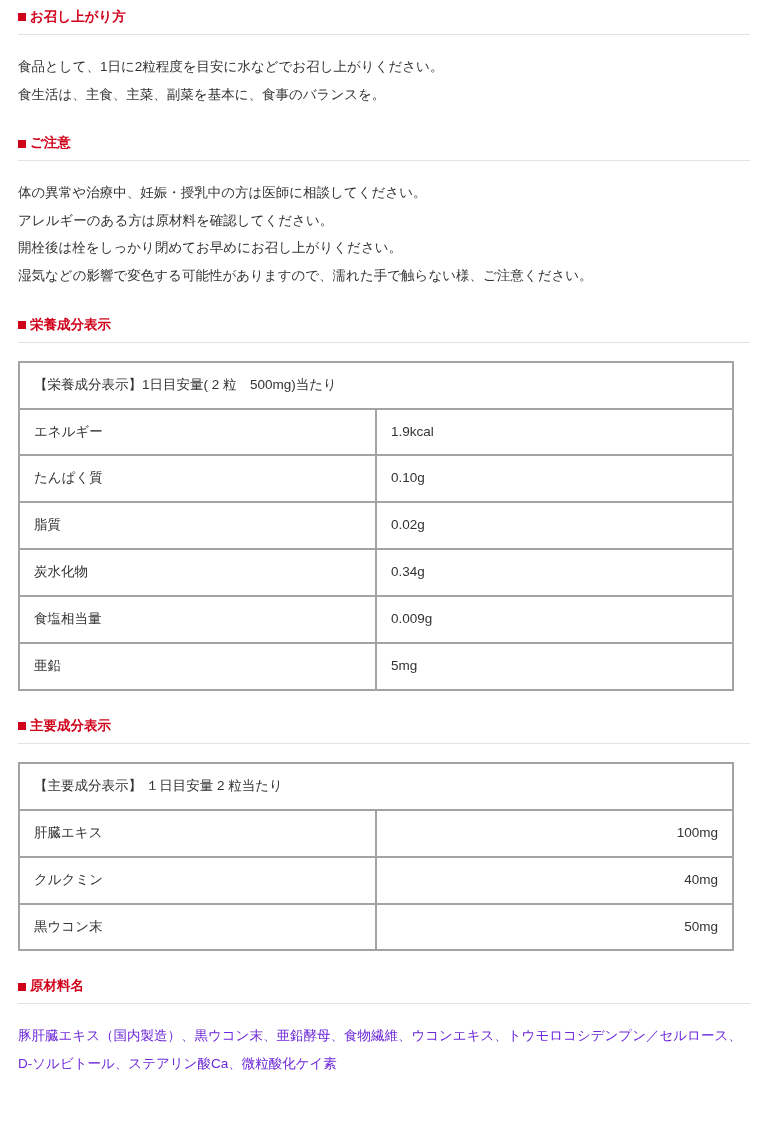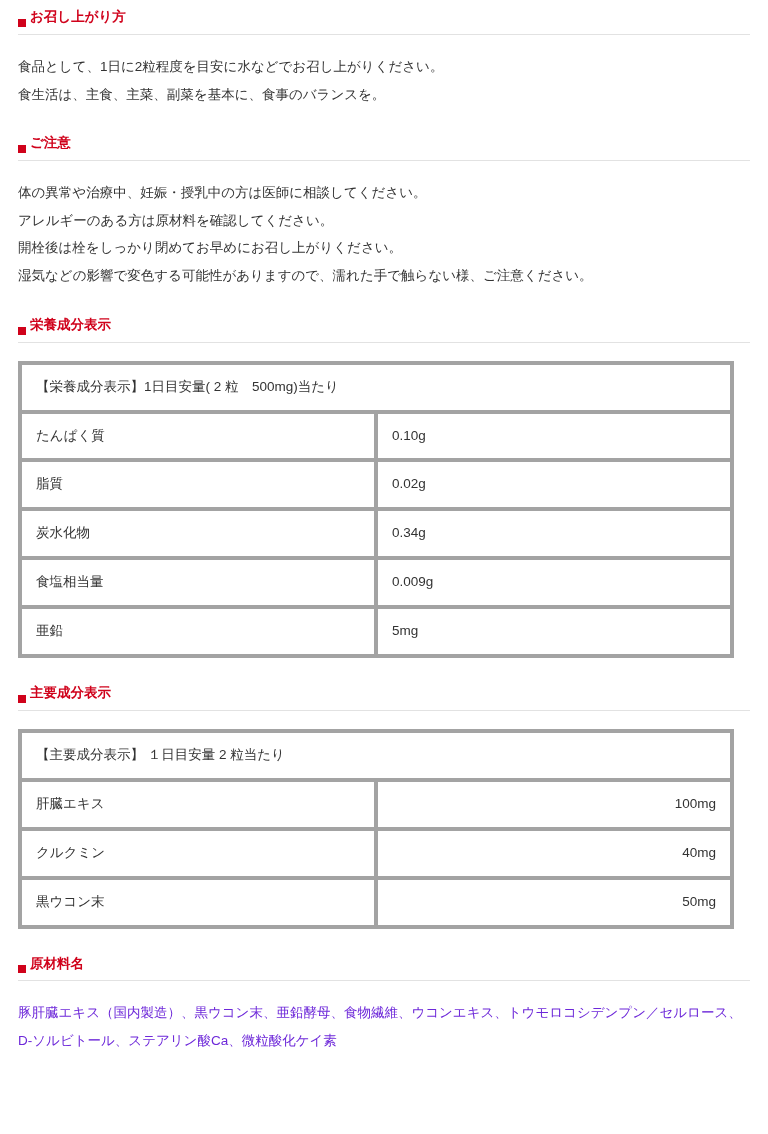--- a/index.html
+++ b/index.html
@@ -22,21 +22,21 @@
     padding: 8px 18px 24px 18px;
   }
   .sec-head {
     color: #d0021b;
     font-size: 13.5px;
     font-weight: bold;
     line-height: 1.4;
     margin: 0;
     padding: 0;
     display: flex;
-    align-items: flex-end;
+    align-items: center;
   }
   .sec-head .marker {
     display: inline-block;
     width: 8px;
     height: 8px;
     background: #d0021b;
     margin-right: 4px;
     flex: 0 0 auto;
   }
   .rule {
@@ -56,21 +56,21 @@
   .block-gap-2 { height: 26px; }
 
   table.nutri {
     border-collapse: collapse;
     width: 716px;
     margin: 0;
     table-layout: fixed;
     font-size: 13.5px;
   }
   table.nutri td {
-    border: 4px solid #a3a3a3;
+    border: 2px solid #a3a3a3;
     padding: 13px 14px;
     color: #333333;
     line-height: 1.4;
     vertical-align: middle;
   }
   table.nutri td.full {
     width: auto;
   }
   table.nutri td.label-col {
     width: 400px;
@@ -133,20 +133,24 @@
     </div>
     <hr class="rule">
     <div class="block-gap-1"></div>
 
     <table class="nutri">
       <tbody>
         <tr>
           <td class="full" colspan="2">【栄養成分表示】1日目安量( 2 粒　500mg)当たり</td>
         </tr>
         <tr>
+          <td class="label-col">エネルギー</td>
+          <td class="value-col">1.9kcal</td>
+        </tr>
+        <tr>
           <td class="label-col">たんぱく質</td>
           <td class="value-col">0.10g</td>
         </tr>
         <tr>
           <td class="label-col">脂質</td>
           <td class="value-col">0.02g</td>
         </tr>
         <tr>
           <td class="label-col">炭水化物</td>
           <td class="value-col">0.34g</td>

